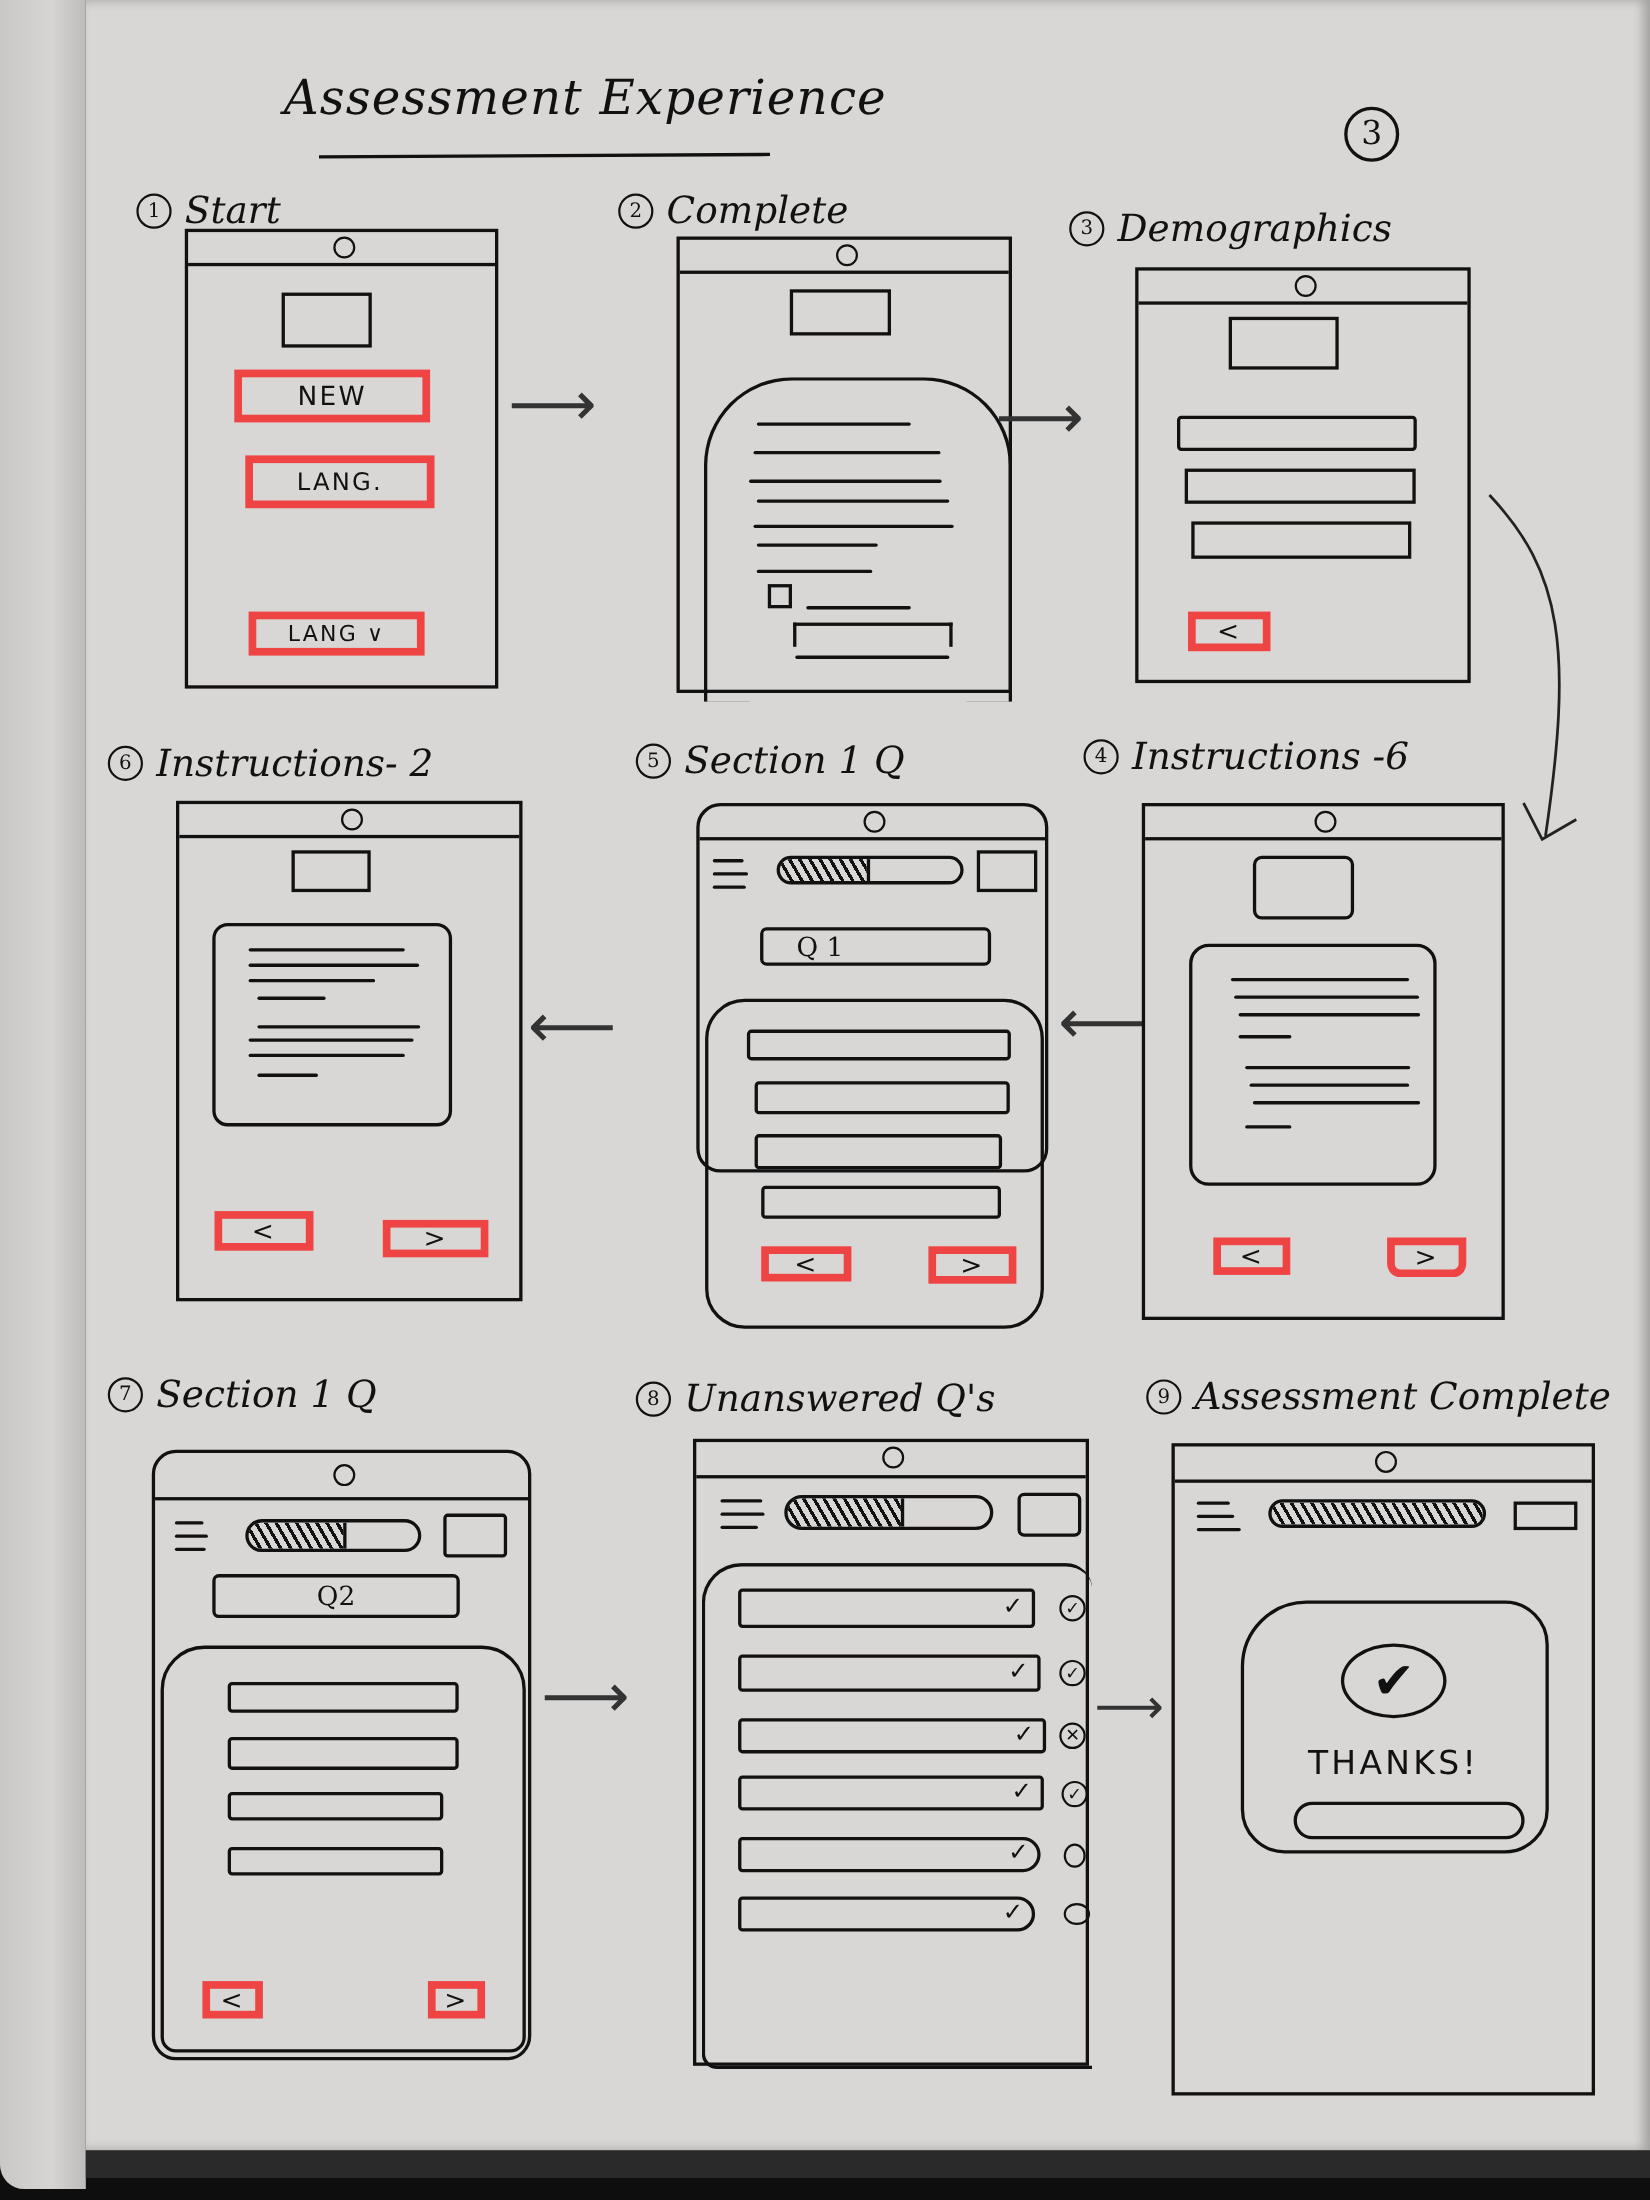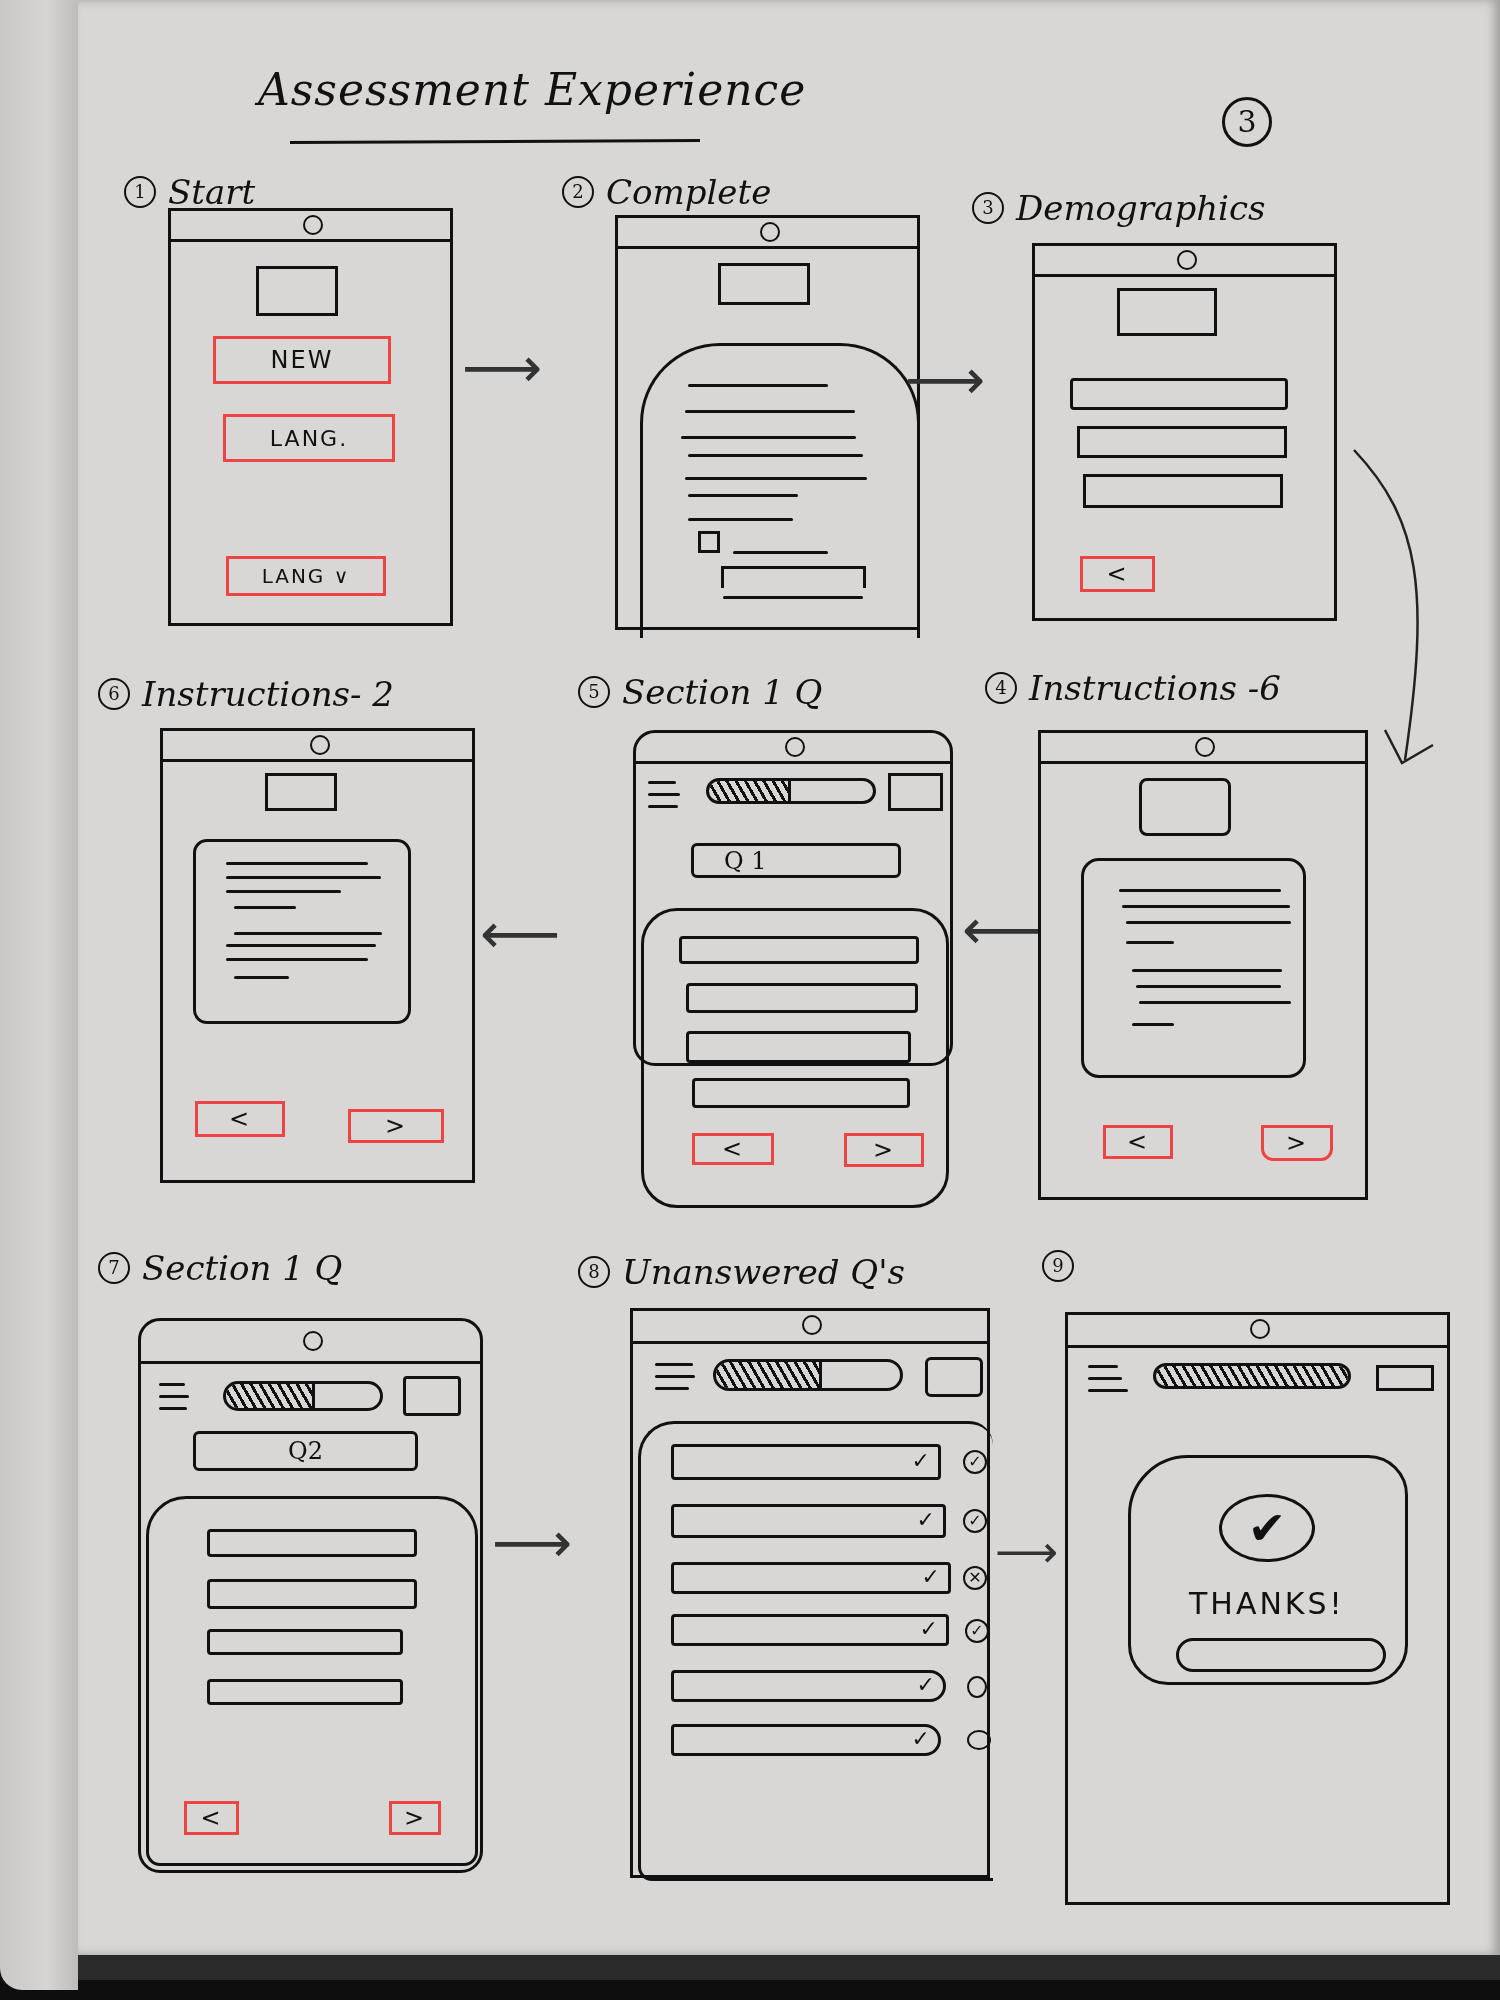--- a/index.html
+++ b/index.html
@@ -13,21 +13,21 @@
 
   .screen-label{position:absolute;font-family:"DejaVu Serif",serif;font-style:italic;font-size:34px;color:#111;white-space:nowrap;display:flex;align-items:center;gap:12px;}
   .step-num{display:inline-block;width:28px;height:28px;border:2.5px solid #111;border-radius:50%;text-align:center;line-height:28px;font-size:18px;font-style:normal;}
 
   .phone{position:absolute;border:3px solid #111;background:transparent;box-sizing:border-box;}
   .phone.rounded{border-radius:22px;}
   .status-bar{position:absolute;left:0;right:0;top:0;height:28px;border-bottom:3px solid #111;}
   .camera{position:absolute;left:50%;top:4px;width:16px;height:16px;margin-left:-8px;border:2.5px solid #111;border-radius:50%;}
 
   .box{position:absolute;border:3px solid #111;box-sizing:border-box;}
-  .btn{position:absolute;border:3px solid #ef4444;box-sizing:border-box;display:flex;align-items:center;justify-content:center;font-family:"DejaVu Sans",sans-serif;font-size:24px;letter-spacing:2px;color:#111;}
+  .btn{position:absolute;border:7px solid #ef4444;box-sizing:border-box;display:flex;align-items:center;justify-content:center;font-family:"DejaVu Sans",sans-serif;font-size:24px;letter-spacing:2px;color:#111;}
   .line{position:absolute;height:3px;background:#111;border-radius:2px;}
   .card{position:absolute;border:3px solid #111;box-sizing:border-box;}
   .hamburger{position:absolute;width:34px;height:28px;}
   .hamburger span{position:absolute;left:0;height:3px;background:#111;border-radius:2px;}
   .progress{position:absolute;border:3px solid #111;border-radius:20px;overflow:hidden;box-sizing:border-box;}
   .progress .fill{position:absolute;left:0;top:0;bottom:0;background:repeating-linear-gradient(60deg,#111 0 3px,transparent 3px 8px);border-right:3px solid #111;}
   .qbox{position:absolute;border:3px solid #111;border-radius:6px;box-sizing:border-box;font-family:"DejaVu Serif",serif;font-size:24px;display:flex;align-items:center;justify-content:center;color:#111;}
   .option{position:absolute;border:3px solid #111;box-sizing:border-box;border-radius:4px;}
   .chev{position:absolute;right:8px;top:50%;transform:translateY(-55%);font-size:22px;color:#111;}
   .status-circle{position:absolute;width:24px;height:24px;border:2.5px solid #111;border-radius:50%;box-sizing:border-box;font-size:16px;line-height:19px;text-align:center;color:#111;}
@@ -264,20 +264,21 @@
           <span class="chev">✓</span>
         </div>
       <div class="status-circle" style="left:296px;top:6px;width:24px;height:20px;"></div>
     </div>
   </div>
 </div>
 <div class="arrow" style="left:995px;top:1530px;font-size:44px;">⟶</div>
 
 <div class="screen-label" style="left:1042px;top:1250px;">
   <span class="step-num">9</span>
+  <span>Assessment Complete</span>
 </div>
 <div class="phone" style="left:1065px;top:1312px;width:385px;height:593px;">
   <div class="status-bar" style="height:30px;">
       <div class="camera"></div>
     </div>
   <div class="hamburger" style="left:20px;top:50px;">
     <span style="top:0;width:30px;"></span>
       <span style="top:12px;width:34px;"></span>
       <span style="top:24px;width:40px;"></span>
   </div>

